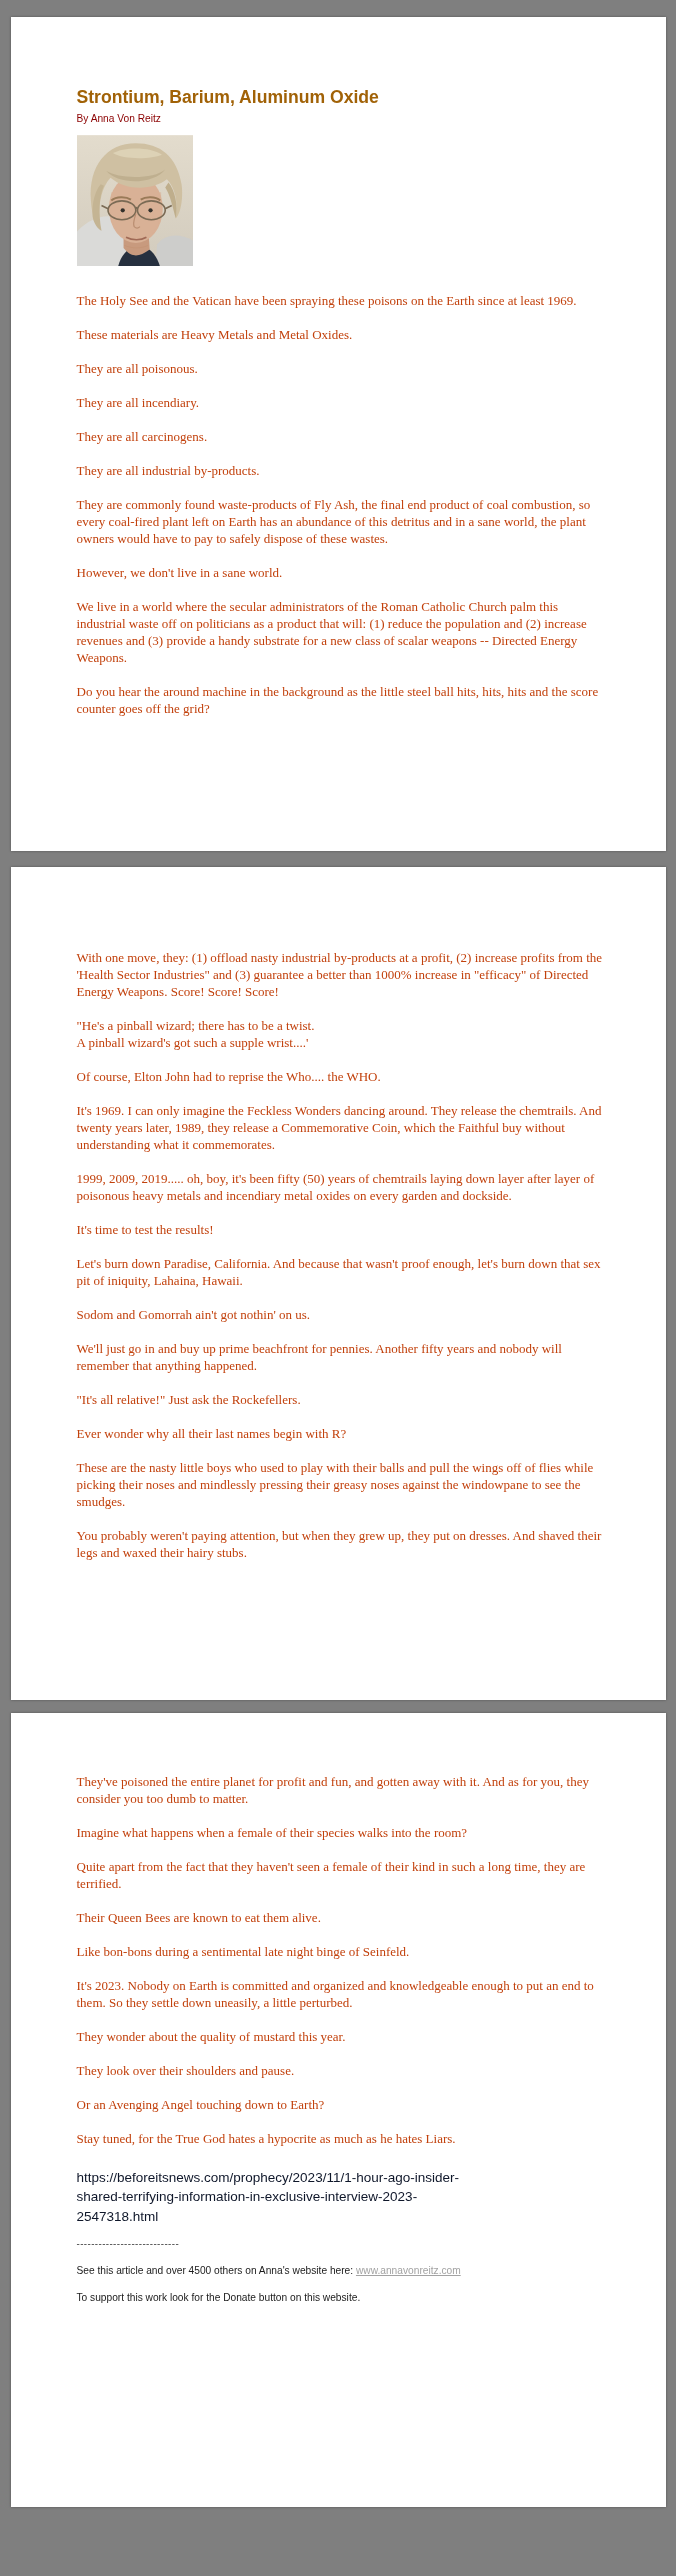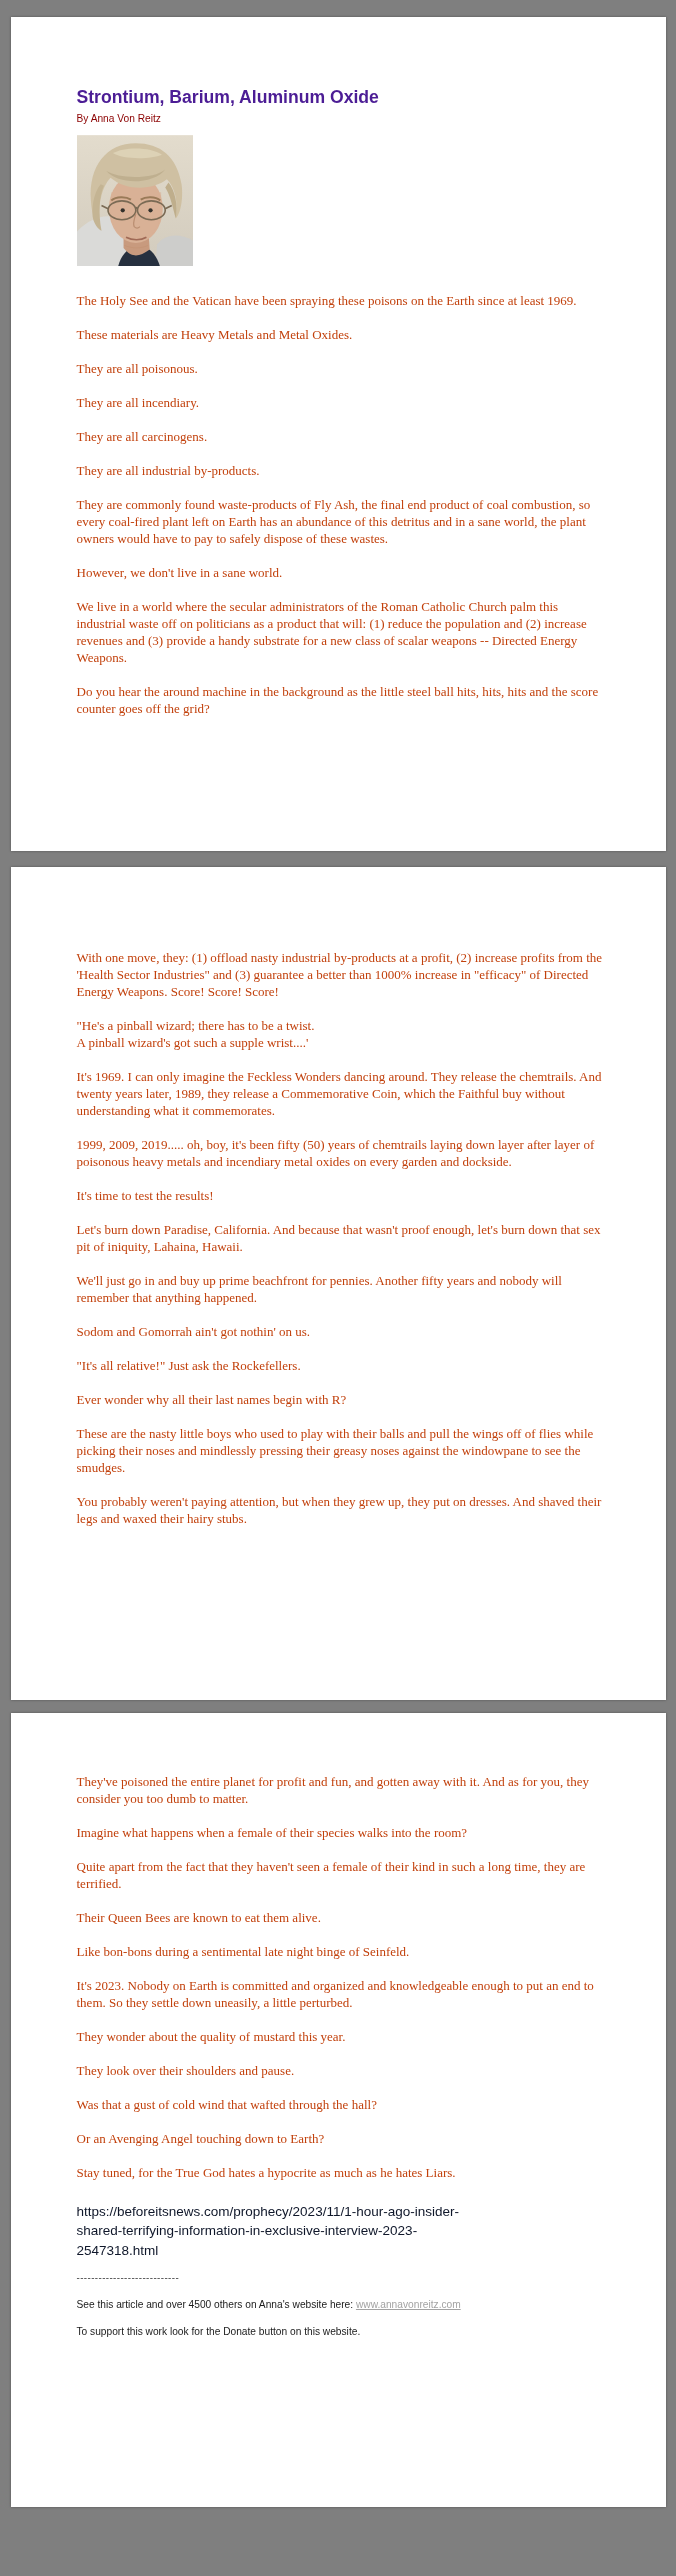--- a/index.html
+++ b/index.html
@@ -12,21 +12,21 @@
   .page {
     width:655px; margin:0 auto; background:#ffffff;
     box-sizing:border-box; box-shadow:0 0 2.5px rgba(0,0,0,0.35);
   }
   .page1 { height:834px; padding:70px 56px 0 66px; margin-bottom:16.3px; }
   .page2 { height:833px; padding:82px 32px 0 66px; margin-bottom:13px; }
   .page3 { height:794px; padding:60px 56px 0 66px; }
   h1.title {
     font-family:"Liberation Sans", sans-serif;
     font-size:17.6px; line-height:20.4px; font-weight:bold;
-    color:#4c1d95; margin:0;
+    color:#a16207; margin:0;
   }
   .byline {
     font-family:"Liberation Sans", sans-serif;
     font-size:10.2px; color:#8b0000; margin:5.7px 0 0 0;
   }
   .photo { margin:10.6px 0 0 0; width:116px; height:131px; }
   .photo svg { display:block; }
   p.body-para {
     font-size:13px; line-height:17px; color:#c2410c;
     margin:17px 0 0 0; max-width:533px; white-space:pre-line;
@@ -113,42 +113,42 @@
     <p class="body-para">They are commonly found waste-products of Fly Ash, the final end product of coal combustion, so every coal-fired plant left on Earth has an abundance of this detritus and in a sane world, the plant owners would have to pay to safely dispose of these wastes.</p>
     <p class="body-para">However, we don't live in a sane world.</p>
     <p class="body-para">We live in a world where the secular administrators of the Roman Catholic Church palm this industrial waste off on politicians as a product that will: (1) reduce the population and (2) increase revenues and (3) provide a handy substrate for a new class of scalar weapons -- Directed Energy Weapons.</p>
     <p class="body-para">Do you hear the around machine in the background as the little steel ball hits, hits, hits and the score counter goes off the grid?</p>
   </div>
 
   <div class="page page2">
     <p class="body-para first">With one move, they: (1) offload nasty industrial by-products at a profit, (2) increase profits from the 'Health Sector Industries" and (3) guarantee a better than 1000% increase in "efficacy" of Directed Energy Weapons.  Score! Score! Score!</p>
     <p class="body-para">"He's a pinball wizard; there has to be a twist.
 A pinball wizard's got such a supple wrist....'</p>
+    <p class="body-para">Of course, Elton John had to reprise the Who.... the WHO.</p>
     <p class="body-para">It's 1969.  I can only imagine the Feckless Wonders dancing around. They release the chemtrails.  And twenty years later, 1989, they release a Commemorative Coin, which the Faithful buy without understanding what it commemorates.</p>
     <p class="body-para">1999, 2009, 2019..... oh, boy, it's been fifty (50) years of chemtrails laying down layer after layer of poisonous heavy metals and incendiary metal oxides on every garden and dockside.</p>
     <p class="body-para">It's time to test the results!</p>
     <p class="body-para">Let's burn down Paradise, California.  And because that wasn't proof enough, let's burn down that sex pit of iniquity, Lahaina, Hawaii.</p>
+    <p class="body-para">Sodom and Gomorrah ain't got nothin' on us.</p>
     <p class="body-para">We'll just go in and buy up prime beachfront for pennies.  Another fifty years and nobody will remember that anything happened.</p>
-    <p class="body-para">Sodom and Gomorrah ain't got nothin' on us.</p>
     <p class="body-para">"It's all relative!"  Just ask the Rockefellers.</p>
     <p class="body-para">Ever wonder why all their last names begin with R?</p>
     <p class="body-para">These are the nasty little boys who used to play with their balls and pull the wings off of flies while picking their noses and mindlessly pressing their greasy noses against the windowpane to see the smudges.</p>
     <p class="body-para">You probably weren't paying attention, but when they grew up, they put on dresses. And shaved their legs and waxed their hairy stubs.</p>
   </div>
 
   <div class="page page3">
     <p class="body-para first">They've poisoned the entire planet for profit and fun, and gotten away with it.  And as for you, they consider you too dumb to matter.</p>
     <p class="body-para">Imagine what happens when a female of their species walks into the room?</p>
     <p class="body-para">Quite apart from the fact that they haven't seen a female of their kind in such a long time, they are terrified.</p>
     <p class="body-para">Their Queen Bees are known to eat them alive.</p>
     <p class="body-para">Like bon-bons during a sentimental late night binge of Seinfeld.</p>
     <p class="body-para">It's 2023.  Nobody on Earth is committed and organized and knowledgeable enough to put an end to them.  So they settle down uneasily, a little perturbed.</p>
     <p class="body-para">They wonder about the quality of mustard this year.</p>
     <p class="body-para">They look over their shoulders and pause.</p>
-    <p class="body-para">Was that a gust of cold wind that wafted through the hall?</p>
     <p class="body-para">Or an Avenging Angel touching down to Earth?</p>
     <p class="body-para">Stay tuned, for the True God hates a hypocrite as much as he hates Liars.</p>
 
     <a class="article-link">https://beforeitsnews.com/prophecy/2023/11/1-hour-ago-insider-shared-terrifying-information-in-exclusive-interview-2023-2547318.html</a>
 
     <div class="divider">----------------------------</div>
 
     <div class="footer-line"><span>See this article and over 4500 others on Anna's website here: </span><span class="footer-url">www.annavonreitz.com</span></div>
 
     <div class="footer-line">To support this work look for the Donate button on this website.</div>

